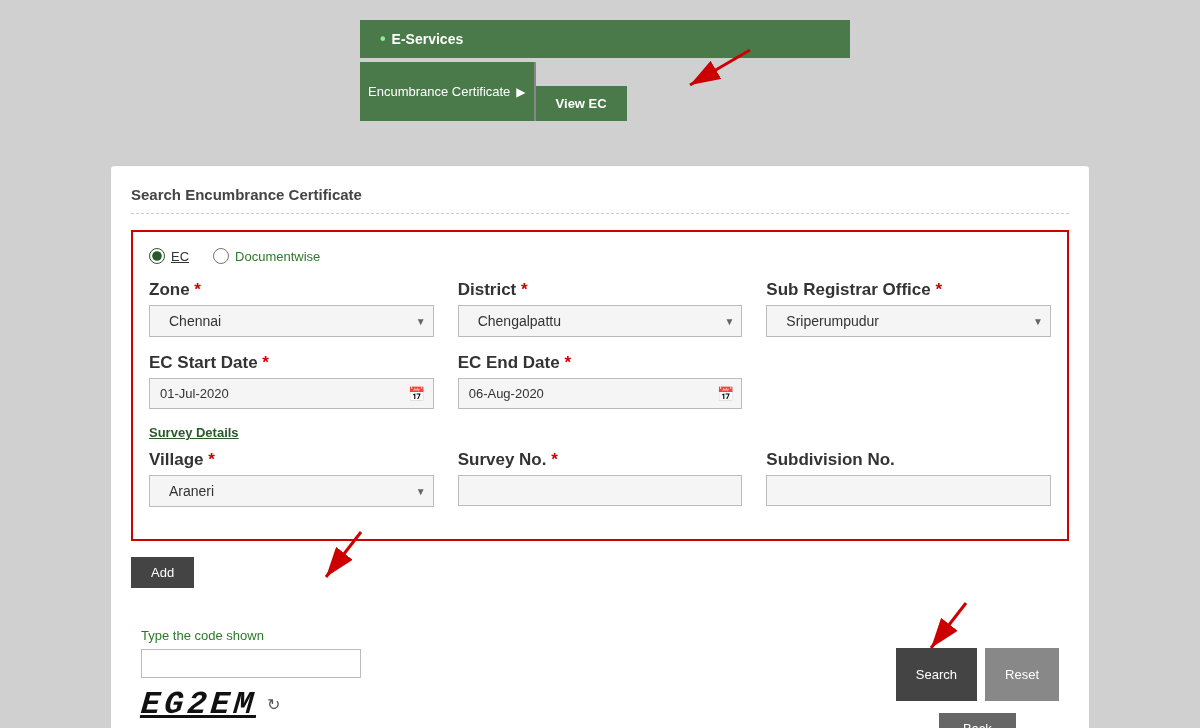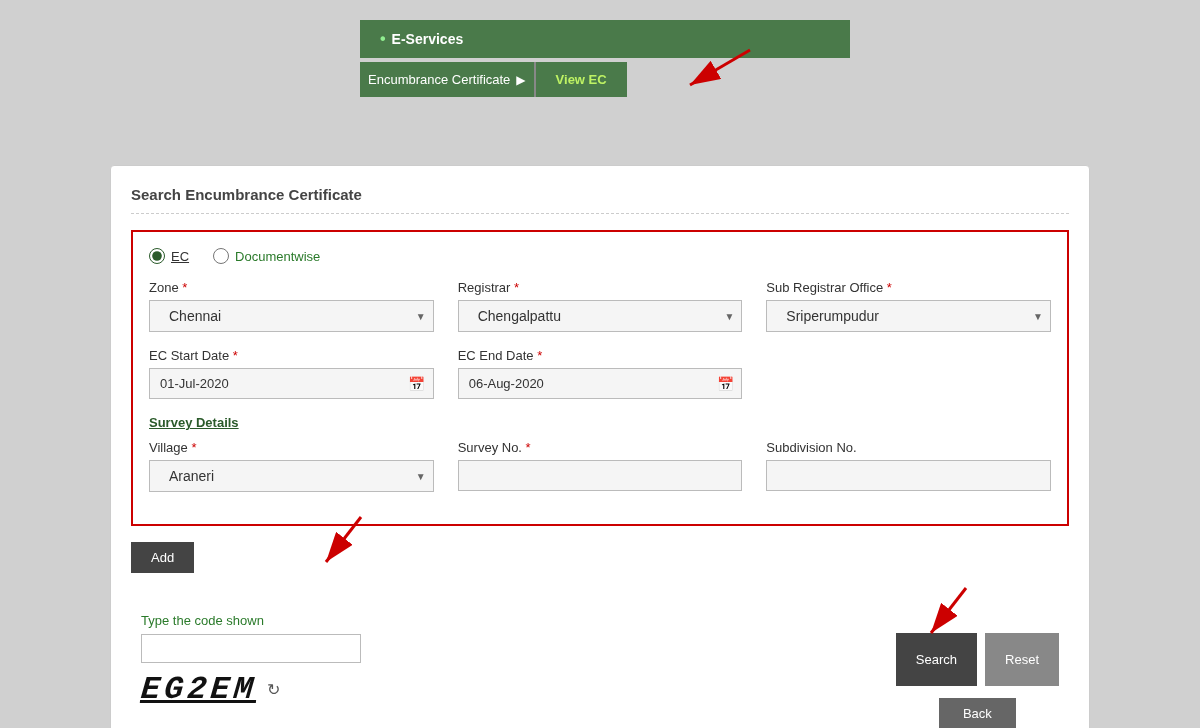--- a/index.html
+++ b/index.html
@@ -63,27 +63,28 @@
       border-right: 2px solid #888;
     }
 
     .nav-arrow-right {
       color: white;
       font-size: 12px;
     }
 
     .nav-viewec {
       background: #4a7a4a;
-      color: #bef264;
+      color: #ffffff;
       padding: 10px 20px;
       font-size: 13px;
       font-weight: bold;
       display: flex;
       align-items: center;
       position: relative;
+      margin-top: 24px;
     }
 
     
     .main-container {
       position: absolute;
       top: 165px;
       left: 110px;
       right: 110px;
       background: white;
       border: 1px solid #ccc;
@@ -148,22 +149,23 @@
     }
 
     .form-group {
       display: flex;
       flex-direction: column;
       flex: 1;
     }
 
     .form-label {
       color: #333;
-      font-size: 13px;
+      font-size: 17px;
       margin-bottom: 5px;
+      font-weight: bold;
     }
 
     .required {
       color: #cc0000;
     }
 
     .form-select {
       width: 100%;
       padding: 7px 19px;
       border: 1px solid #bbb;
@@ -400,21 +402,21 @@
           <select class="form-select">
             <option>Chennai</option>
             <option>Coimbatore</option>
             <option>Madurai</option>
             <option>Trichy</option>
           </select>
         </div>
       </div>
       <div class="form-group">
         <label class="form-label">
-          <span>Registrar</span><span class="required"> *</span>
+          <span>District</span><span class="required"> *</span>
         </label>
         <div class="select-wrapper">
           <select class="form-select">
             <option>Chengalpattu</option>
             <option>Chennai</option>
             <option>Coimbatore</option>
           </select>
         </div>
       </div>
       <div class="form-group">

